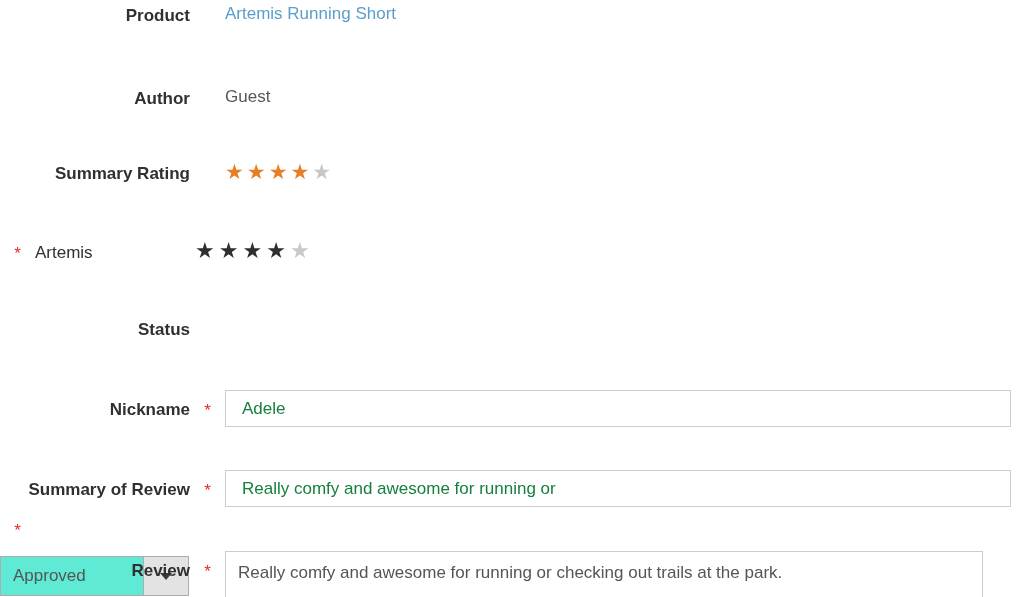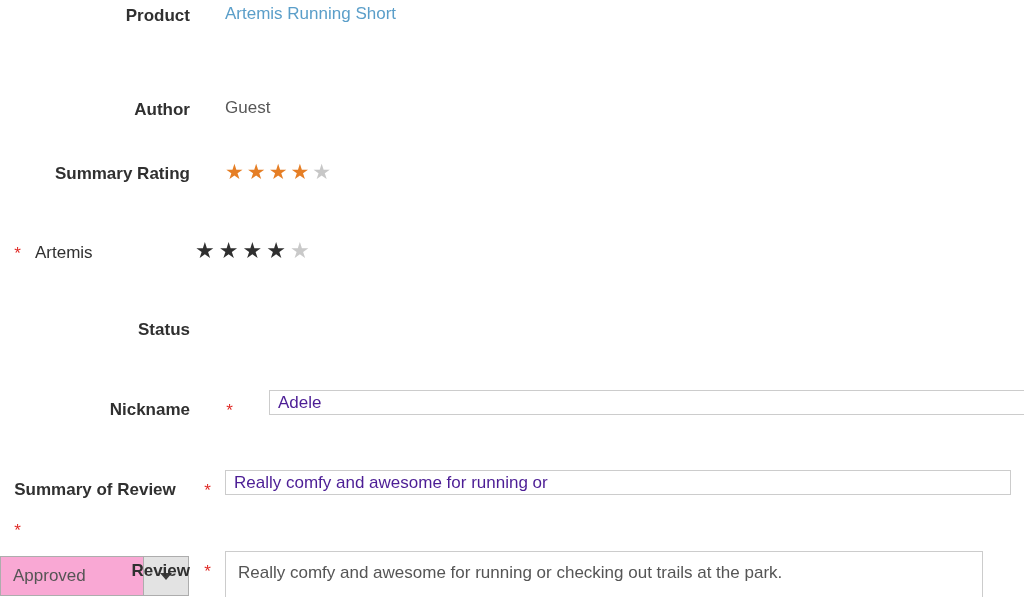--- a/index.html
+++ b/index.html
@@ -101,21 +101,21 @@
   .stars.detailed .on  { color: #2f2f2f; }
   .stars.detailed .off { color: #c9c9c9; }
 
   
   .select-wrap {
     position: relative;
     display: inline-flex;
     width: 189px;
     height: 40px;
     border: 1px solid #adadad;
-    background: #f9a8d4;
+    background: #5eead4;
     box-sizing: border-box;
   }
   .select-text {
     flex: 1 1 auto;
     display: flex;
     align-items: center;
     padding-left: 12px;
     font-size: 17px;
     color: #555555;
     overflow: hidden;
@@ -134,28 +134,28 @@
     width: 0;
     height: 0;
     border-left: 6px solid transparent;
     border-right: 6px solid transparent;
     border-top: 7px solid #3a3a3a;
   }
 
   
   .text-input {
     box-sizing: border-box;
-    height: 25px;
+    height: 37px;
     border: 1px solid #cccccc;
     background: #ffffff;
     display: flex;
     align-items: center;
-    padding-left: 8px;
-    font-size: 17px;
-    color: #4c1d95;
+    padding-left: 16px;
+    font-size: 17px;
+    color: #15803d;
     white-space: nowrap;
     overflow: hidden;
   }
 
   .textarea-box {
     box-sizing: border-box;
     border: 1px solid #cccccc;
     background: #ffffff;
     padding: 10px 12px 0 12px;
     font-size: 17px;
@@ -170,21 +170,21 @@
 <div class="form">
 
   <div class="row" style="top:4px;">
     <div class="label-cell">Product</div>
     <div class="req-cell empty">*</div>
     <div class="value-cell">
       <a class="product-link" href="#">Artemis Running Short</a>
     </div>
   </div>
 
-  <div class="row" style="top:98px;">
+  <div class="row" style="top:87px;">
     <div class="label-cell">Author</div>
     <div class="req-cell empty">*</div>
     <div class="value-cell">
       <span class="plain-value">Guest</span>
     </div>
   </div>
 
   <div class="row" style="top:162px;">
     <div class="label-cell">Summary Rating</div>
     <div class="req-cell empty">*</div>
@@ -213,30 +213,30 @@
     <div class="value-cell">
       <div class="select-wrap">
         <span class="select-text">Approved</span>
         <span class="select-button">
           <span class="caret"></span>
         </span>
       </div>
     </div>
   </div>
 
-  <div class="row" style="top:390px;gap:22px;">
+  <div class="row" style="top:390px;">
     <div class="label-cell" style="padding-top:10px;">Nickname</div>
     <div class="req-cell" style="padding-top:11px;">*</div>
     <div class="value-cell">
       <div class="text-input" style="width:786px;" title="">Adele</div>
     </div>
   </div>
 
   <div class="row" style="top:470px;">
-    <div class="label-cell" style="padding-top:10px;text-align:center;">Summary of Review</div>
+    <div class="label-cell" style="padding-top:10px;">Summary of Review</div>
     <div class="req-cell" style="padding-top:11px;">*</div>
     <div class="value-cell">
       <div class="text-input" style="width:786px;" title="">Really comfy and awesome for running or</div>
     </div>
   </div>
 
   <div class="row" style="top:551px;">
     <div class="label-cell" style="padding-top:10px;">Review</div>
     <div class="req-cell" style="padding-top:11px;">*</div>
     <div class="value-cell">

